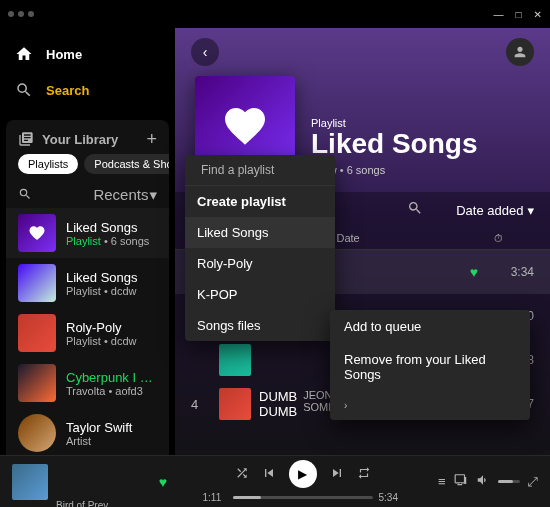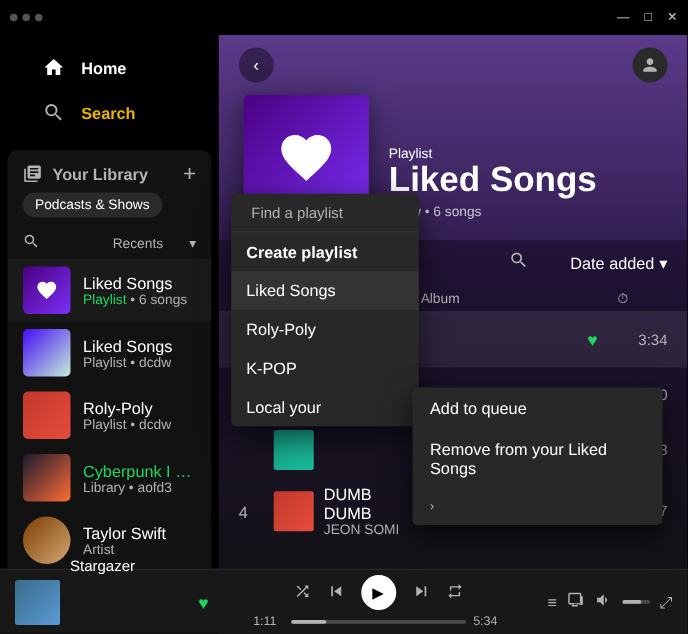--- a/index.html
+++ b/index.html
@@ -38,21 +38,20 @@
     .sidebar {
       width: 175px;
       background: #000;
       display: flex;
       flex-direction: column;
       flex-shrink: 0;
     }
 
     .sidebar-nav {
       padding: 8px 0;
-      margin-left: 19px;
     }
 
     .nav-item {
       display: flex;
       align-items: center;
       gap: 12px;
       padding: 8px 14px;
       cursor: pointer;
       color: #eab308;
       font-weight: 600;
@@ -119,21 +118,21 @@
     .filter-pill.active { background: #fff; color: #000; }
 
     .library-search-row {
       display: flex;
       align-items: center;
       justify-content: space-between;
       padding: 4px 12px;
     }
 
     .library-search-icon { color: #b3b3b3; font-size: 14px; cursor: pointer; }
-    .recents-label { color: #b3b3b3; font-size: 11px; display: flex; align-items: center; gap: 21px; cursor: pointer; }
+    .recents-label { color: #b3b3b3; font-size: 15px; display: flex; gap: 1px; cursor: pointer; }
 
     .library-items { overflow-y: auto; flex: 1; }
 
     .library-item {
       display: flex;
       align-items: center;
       gap: 10px;
       padding: 6px 12px;
       cursor: pointer;
     }
@@ -309,21 +308,21 @@
 
     .track-row {
       display: grid;
       grid-template-columns: 28px 1fr 1fr 40px 40px;
       padding: 6px 16px;
       align-items: center;
     }
     .track-row.highlighted { background: rgba(255,255,255,0.08); }
 
     .track-num { color: #b3b3b3; font-size: 13px; }
-    .track-info { display: flex; flex-direction: column; }
+    .track-info { display: flex; }
     .track-name { font-size: 13px; color: #fff; }
     .track-artist { font-size: 11px; color: #b3b3b3; }
     .track-album { font-size: 11px; color: #b3b3b3; white-space: nowrap; overflow: hidden; text-overflow: ellipsis; }
     .track-heart { color: #1ed760; font-size: 14px; display: flex; align-items: center; justify-content: center; }
     .track-duration { color: #b3b3b3; font-size: 12px; text-align: right; }
 
     .track-cover-small {
       width: 32px;
       height: 32px;
       border-radius: 2px;
@@ -555,20 +554,21 @@
         <div class="library-title">
           <svg width="16" height="16" viewBox="0 0 24 24" fill="#b3b3b3">
               <path d="M4 6H2v14c0 1.1.9 2 2 2h14v-2H4V6zm16-4H8c-1.1 0-2 .9-2 2v12c0 1.1.9 2 2 2h12c1.1 0 2-.9 2-2V4c0-1.1-.9-2-2-2zm-1 9H9V9h10v2zm-4 4H9v-2h6v2zm4-8H9V5h10v2z"></path>
             </svg>
           <span>Your Library</span>
         </div>
         <span class="library-add">+</span>
       </div>
 
       <div class="library-filters">
+        <div class="filter-pill active">Playlists</div>
         <div class="filter-pill">Podcasts &amp; Shows</div>
 
       </div>
 
       <div class="library-search-row">
         <span class="library-search-icon">
           <svg width="14" height="14" viewBox="0 0 24 24" fill="#b3b3b3">
               <path d="M15.5 14h-.79l-.28-.27A6.471 6.471 0 0 0 16 9.5 6.5 6.5 0 1 0 9.5 16c1.61 0 3.09-.59 4.23-1.57l.27.28v.79l5 4.99L20.49 19l-4.99-5zm-6 0C7.01 14 5 11.99 5 9.5S7.01 5 9.5 5 14 7.01 14 9.5 11.99 14 9.5 14z"></path>
             </svg>
         </span>
@@ -607,21 +607,21 @@
           <div class="item-info">
             <div class="item-name">Roly-Poly</div>
             <div class="item-sub">Playlist • dcdw</div>
           </div>
         </div>
 
         <div class="library-item">
           <div class="item-thumb cyberpunk"></div>
           <div class="item-info">
             <div class="item-name accent">Cyberpunk I Retro Future</div>
-            <div class="item-sub">Library • aofd3</div>
+            <div class="item-sub">Travolta • aofd3</div>
           </div>
         </div>
 
         <div class="library-item">
           <div class="item-thumb-circle" style="width:38px;height:38px;border-radius:50%;background:linear-gradient(135deg,#7c3f00,#d4a574);flex-shrink:0;"></div>
           <div class="item-info">
             <div class="item-name">Taylor Swift</div>
             <div class="item-sub">Artist</div>
           </div>
         </div>
@@ -671,21 +671,21 @@
         <div class="date-filter">
           <span>Date added</span>
           <span>▾</span>
         </div>
       </div>
 
       <div class="tracks-table">
         <div class="tracks-header">
           <span>#</span>
           <span>Title</span>
-          <span>Album</span>
+          <span>Date</span>
           <span></span>
           <span>⏱</span>
         </div>
 
         <div class="track-row highlighted">
           <span class="track-num"></span>
           <div class="track-info-row">
             <div class="track-cover-small" style="background:linear-gradient(135deg,#2c3e50,#bdc3c7)"></div>
             <div class="track-info">
               <span class="track-name">John Travolta W...</span>
@@ -738,21 +738,20 @@
         </div>
       </div>
     </div>
   </div>
 </div>
 
 <div class="player-bar">
   <div class="player-left">
     <div class="player-thumb"></div>
     <div class="player-track-info">
-      <div class="player-track-name">Stargazer</div>
       <div class="player-track-artist">Bird of Prey</div>
     </div>
     <span class="player-heart">♥</span>
   </div>
 
   <div class="player-center">
     <div class="player-controls">
       <span class="ctrl-btn">
         <svg width="14" height="14" viewBox="0 0 24 24" fill="#b3b3b3">
             <path d="M10.59 9.17L5.41 4 4 5.41l5.17 5.17 1.42-1.41zM14.5 4l2.04 2.04L4 18.59 5.41 20 17.96 7.46 20 9.5V4h-5.5zm.33 9.41l-1.41 1.41 3.13 3.13L14.5 20H20v-5.5l-2.04 2.04-3.13-3.13z"></path>
@@ -807,21 +806,21 @@
   <div class="dropdown-search">
     <svg width="12" height="12" viewBox="0 0 24 24" fill="#b3b3b3">
         <path d="M15.5 14h-.79l-.28-.27A6.471 6.471 0 0 0 16 9.5 6.5 6.5 0 1 0 9.5 16c1.61 0 3.09-.59 4.23-1.57l.27.28v.79l5 4.99L20.49 19l-4.99-5zm-6 0C7.01 14 5 11.99 5 9.5S7.01 5 9.5 5 14 7.01 14 9.5 11.99 14 9.5 14z"></path>
       </svg>
     <input type="text" placeholder="Find a playlist" style="">
   </div>
   <div class="dropdown-item bold">Create playlist</div>
   <div class="dropdown-item active-item">Liked Songs</div>
   <div class="dropdown-item">Roly-Poly</div>
   <div class="dropdown-item">K-POP</div>
-  <div class="dropdown-item">Local your</div>
+  <div class="dropdown-item">Songs files</div>
 </div>
 
 <div class="context-menu">
   <div class="context-item">
     <span>Add to queue</span>
   </div>
   <div class="context-item">
     <span>Remove from your Liked Songs</span>
   </div>
   <div class="context-item">

